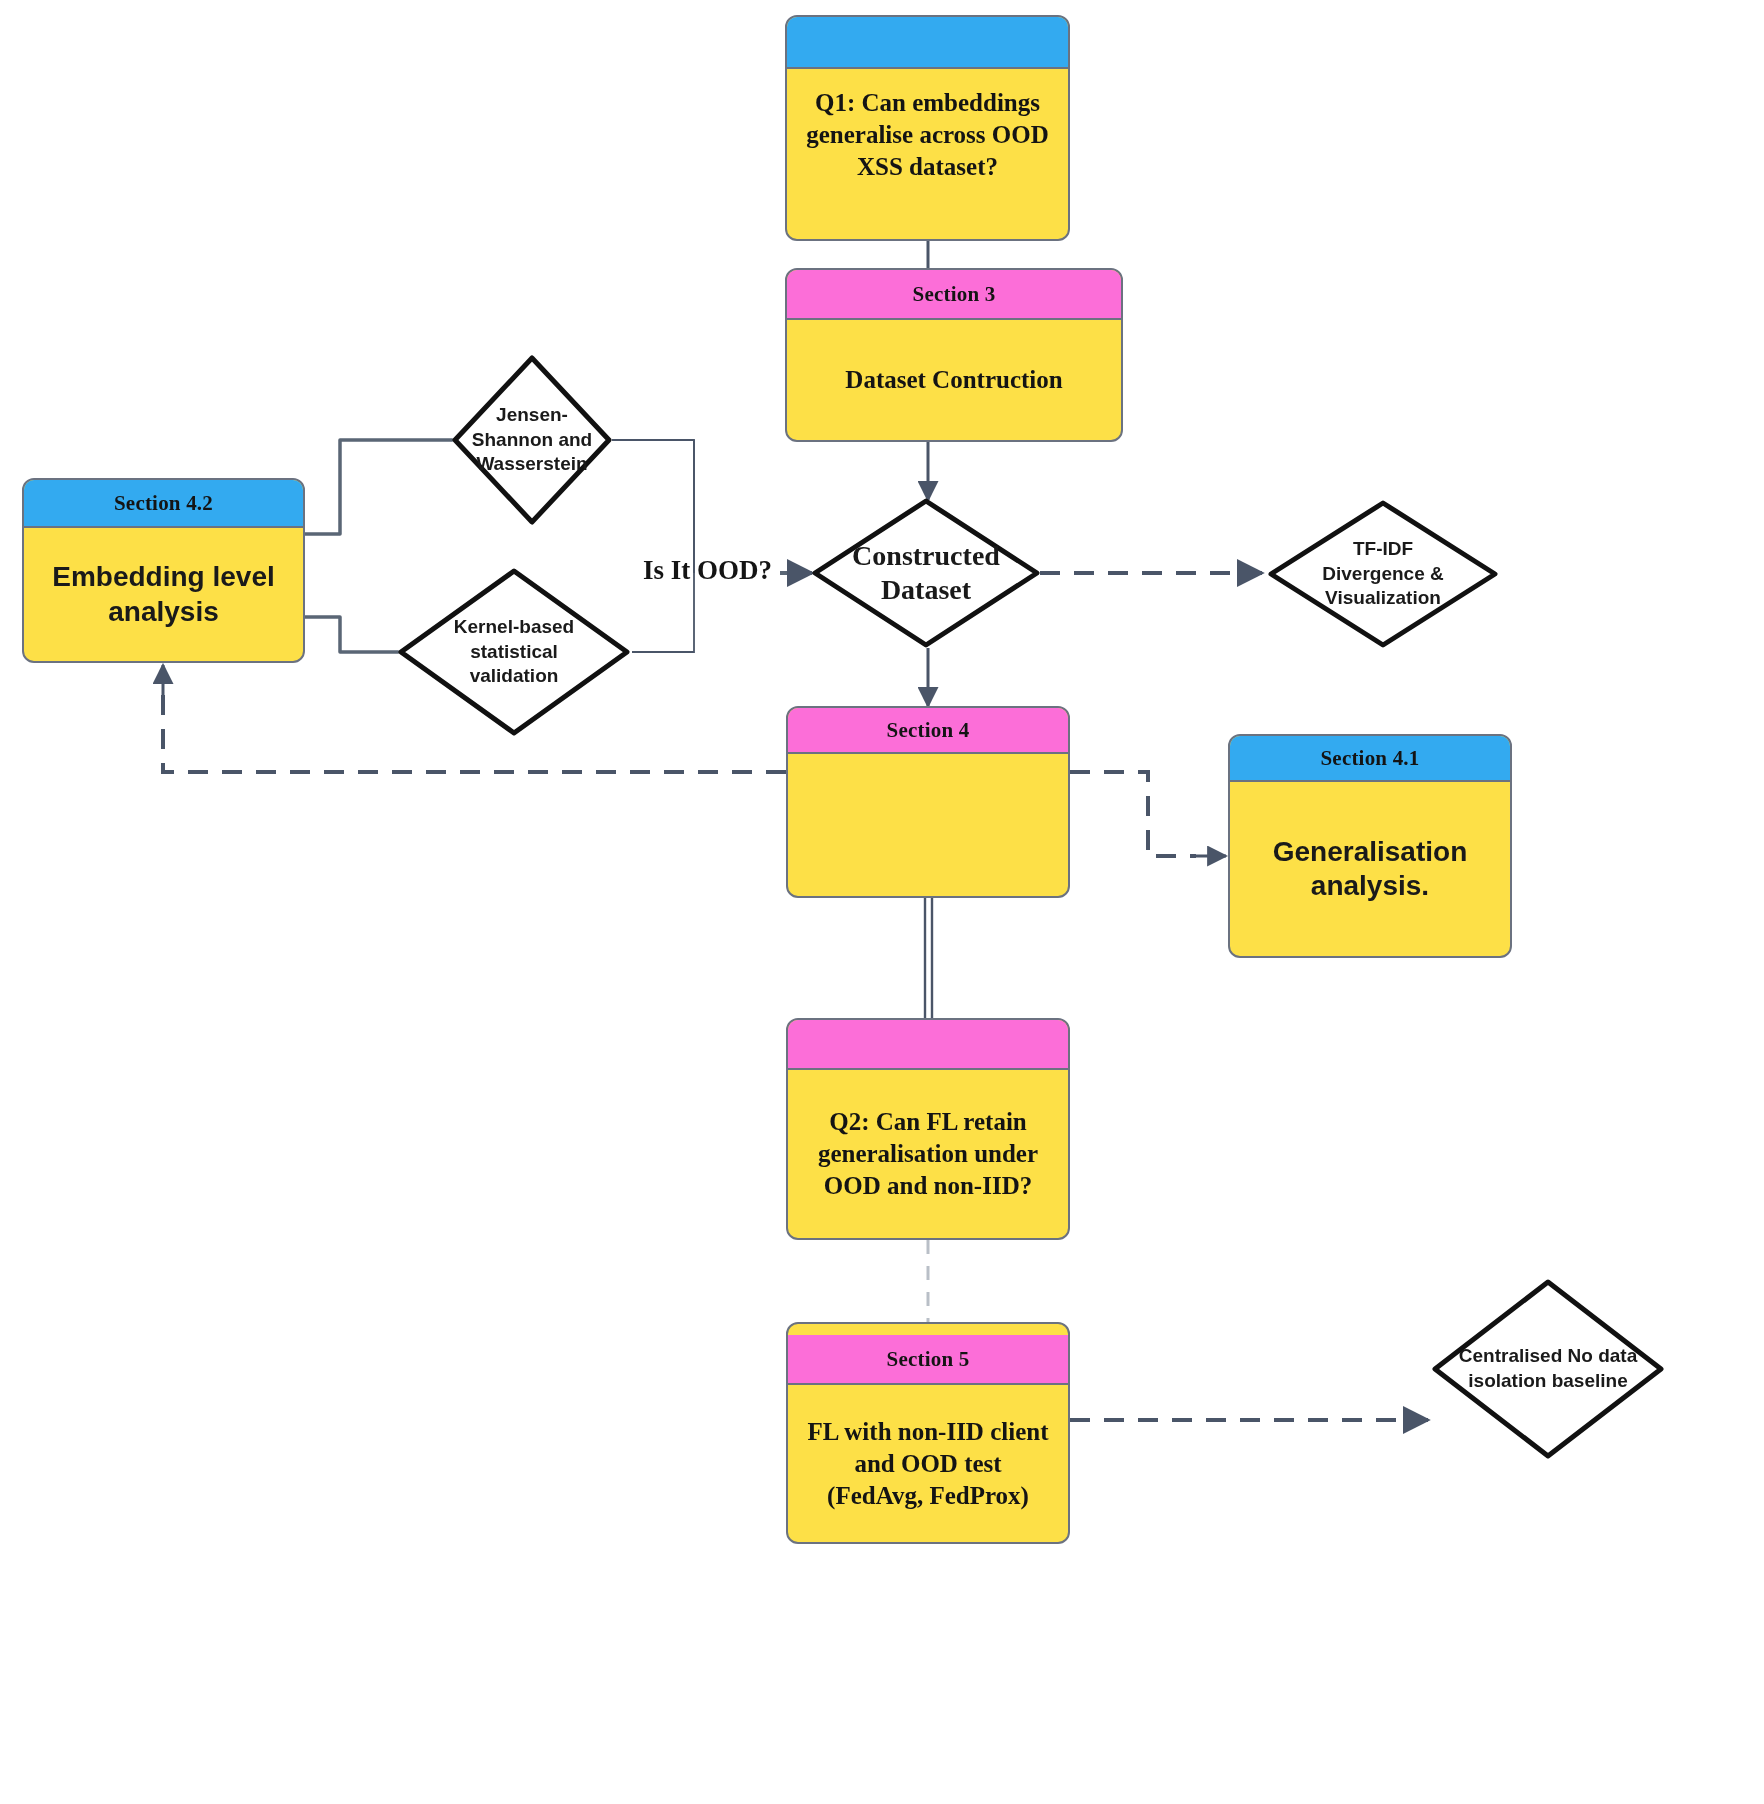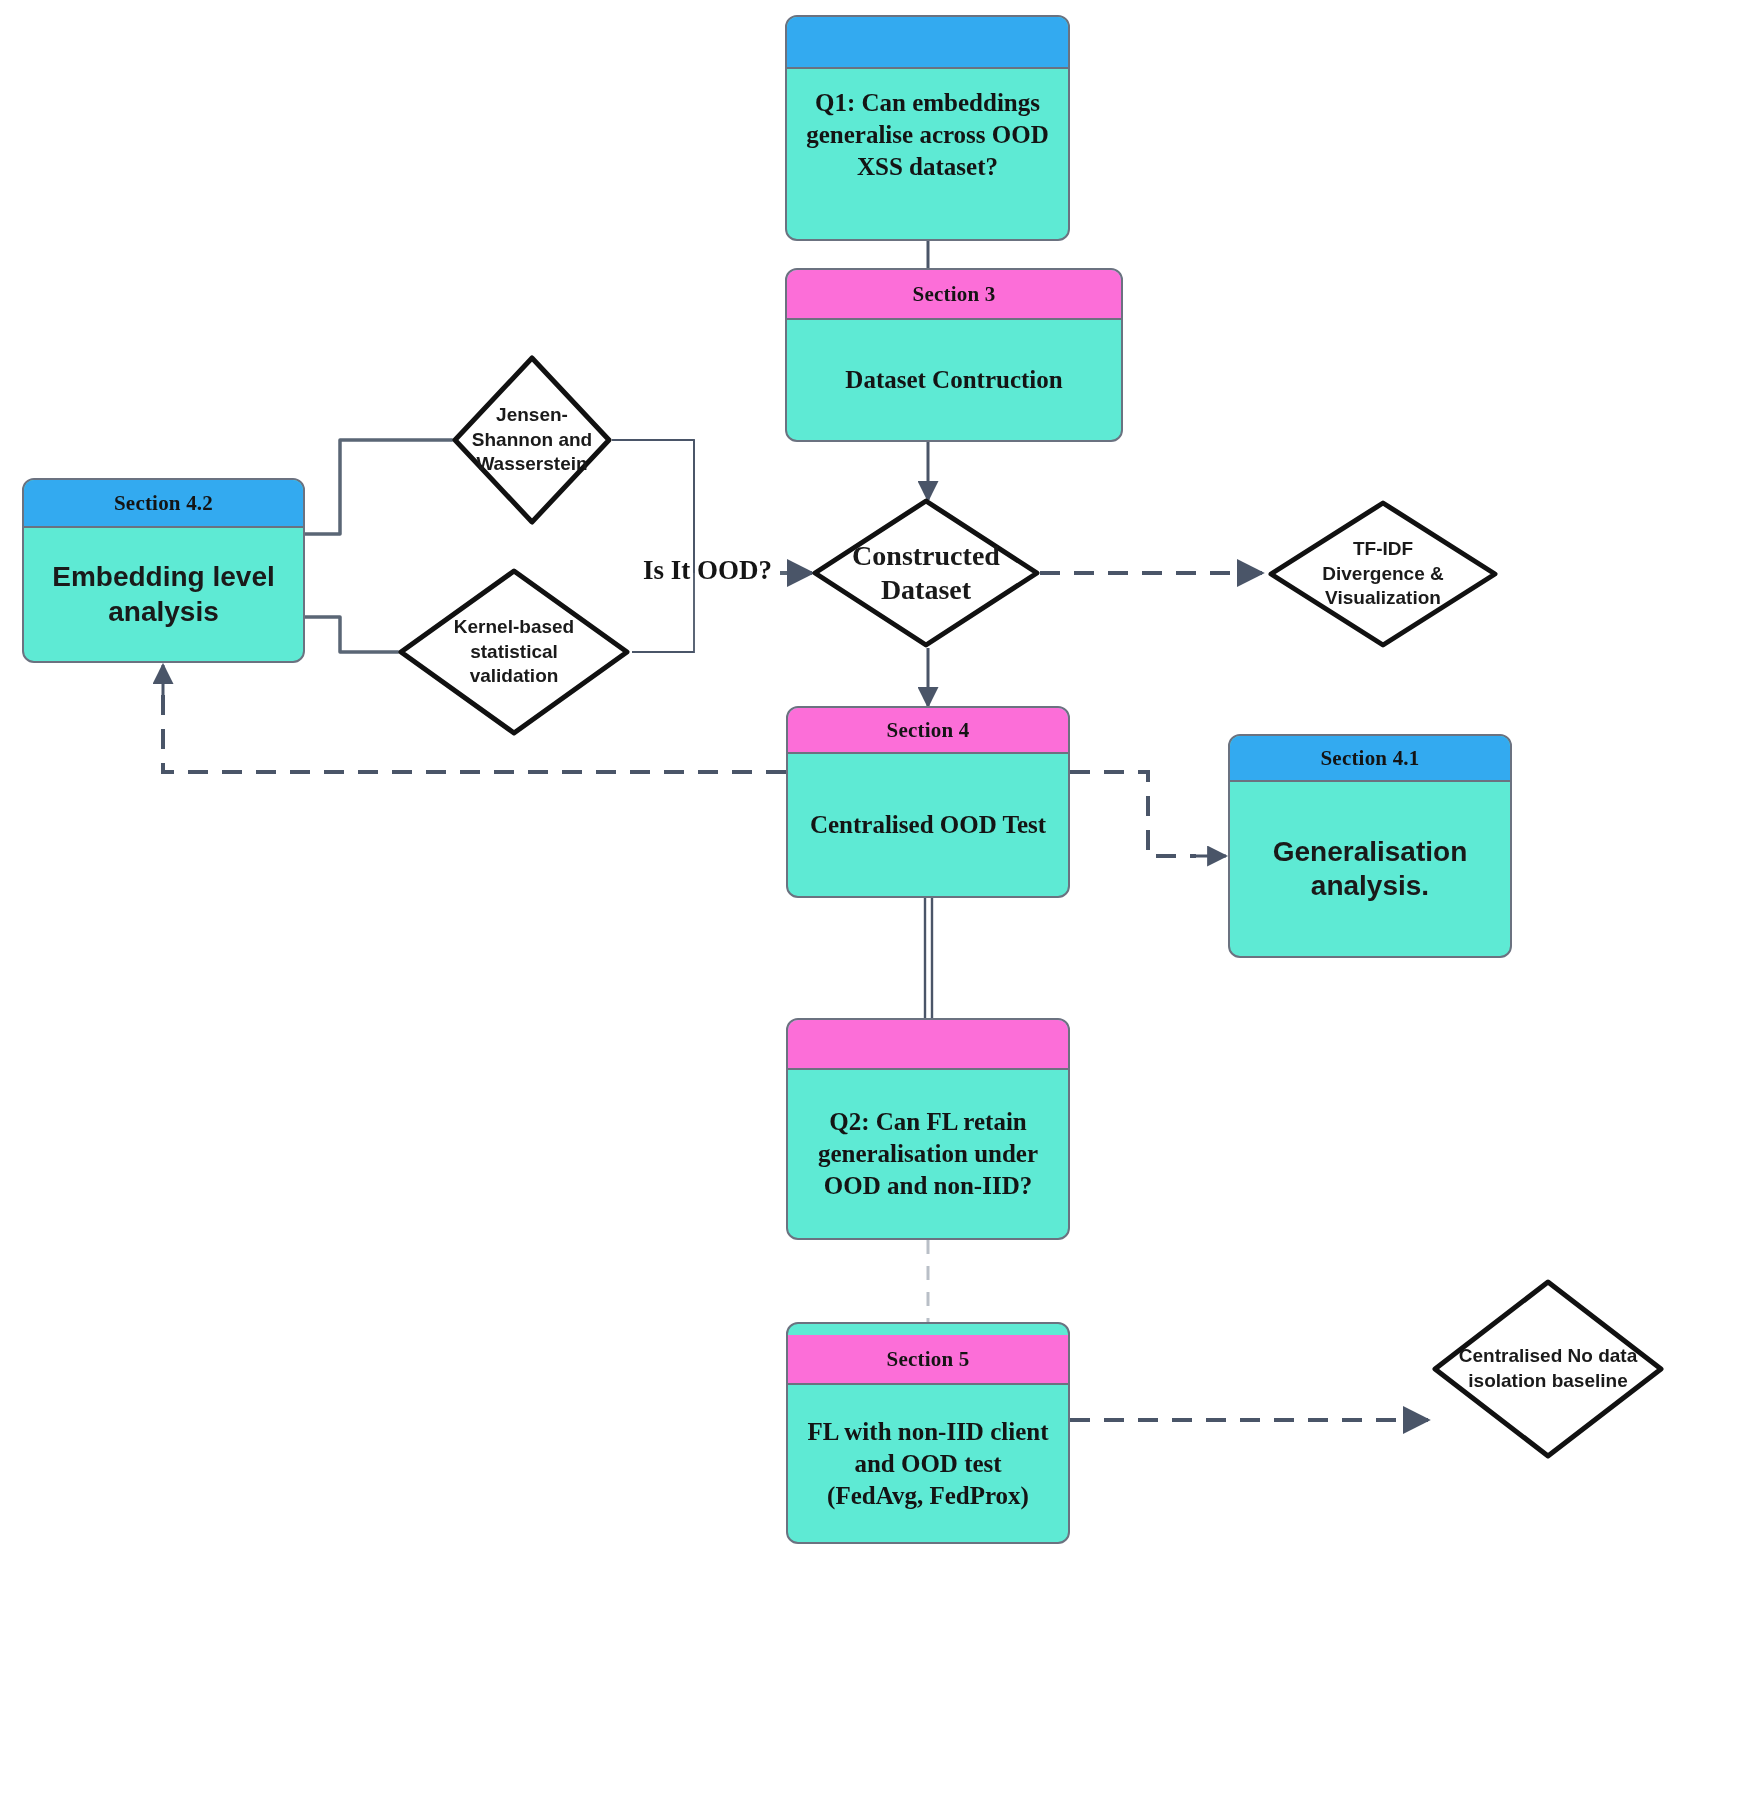--- a/index.html
+++ b/index.html
@@ -5,21 +5,21 @@
   html,body{margin:0;padding:0;background:#ffffff;}
   body{width:1764px;height:1804px;position:relative;overflow:hidden;
        font-family:"Liberation Serif",serif;}
   #canvas{position:absolute;left:0;top:0;width:1764px;height:1804px;}
 
   
   #edges{position:absolute;left:0;top:0;width:1764px;height:1804px;}
 
   
   .card{position:absolute;box-sizing:border-box;border:2px solid #6b7280;
-        border-radius:12px;background:#5eead4;overflow:hidden;
+        border-radius:12px;background:#fde047;overflow:hidden;
         display:flex;flex-direction:column;}
   .card .hdr{box-sizing:border-box;width:100%;
         border-bottom:2px solid #6b7280;
         display:flex;align-items:center;justify-content:center;
         font-family:"Liberation Serif",serif;font-weight:bold;
         font-size:21px;color:#141414;letter-spacing:.2px;}
   .card .bdy{flex:1;display:flex;align-items:center;justify-content:center;
         text-align:center;padding:4px 16px;box-sizing:border-box;}
   .bdy .t-serif{font-family:"Liberation Serif",serif;font-weight:bold;
         font-size:25px;line-height:1.28;color:#141414;}
@@ -161,23 +161,20 @@
 
   <div class="diamond" style="left:1268px;top:500px;width:230px;height:148px;">
     <svg width="230" height="148" viewBox="0 0 230 148">
       <polygon points="115,3 227,74 115,145 3,74" fill="#ffffff" stroke="#111111" stroke-width="5" stroke-linejoin="round"></polygon>
     </svg>
     <div class="dtext" style="padding:0 34px;">TF-IDF Divergence &amp; Visualization</div>
   </div>
 
   <div class="card" style="left:786px;top:706px;width:284px;height:192px;">
     <div class="hdr hdr-pink" style="height:46px;">Section 4</div>
-    <div class="bdy">
-      <span class="t-serif">Centralised OOD Test</span>
-    </div>
   </div>
 
   <div class="card" style="left:1228px;top:734px;width:284px;height:224px;">
     <div class="hdr hdr-blue" style="height:46px;">Section 4.1</div>
     <div class="bdy">
       <span class="t-sans">Generalisation analysis.</span>
     </div>
   </div>
 
   <div class="card" style="left:786px;top:1018px;width:284px;height:222px;">

